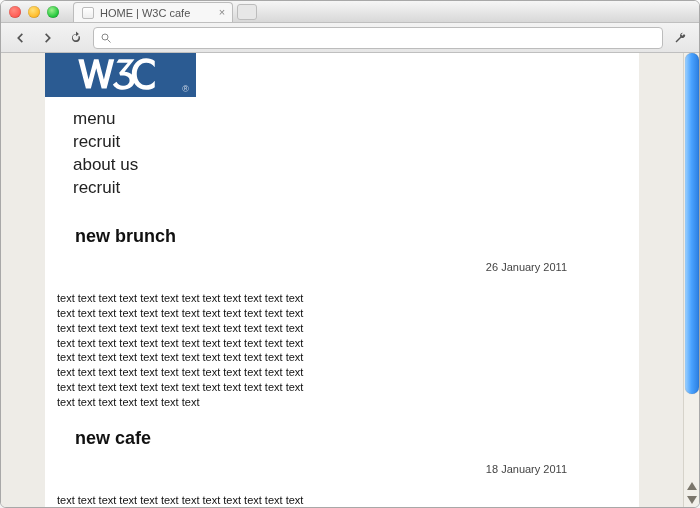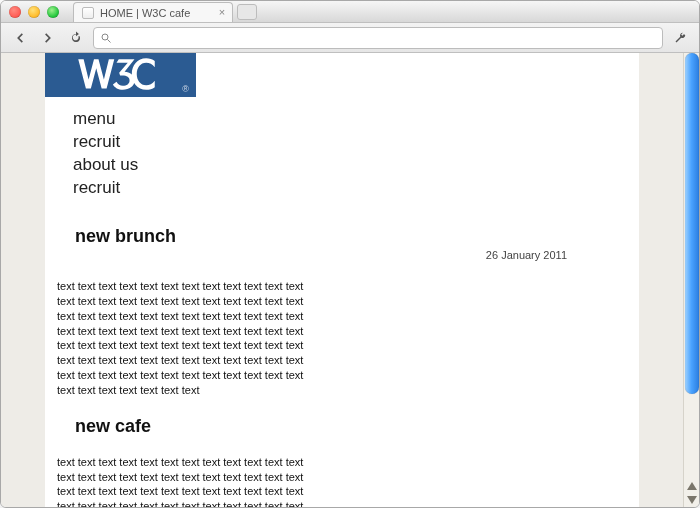--- a/index.html
+++ b/index.html
@@ -184,21 +184,21 @@
     font-size: 18px; font-weight: 700;
     padding-left: 18px;
     color: #111;
     margin-top: 18px;
   }
   .post .date {
     text-align: right;
     font-size: 11px;
     color: #444;
     padding-right: 60px;
-    margin-top: 2px;
+    margin-top: 14px;
   }
   .post p {
     font-size: 11px;
     line-height: 1.35;
     color: #111;
     margin-top: 18px;
     max-width: 260px;
   }
 </style>
 </head>
@@ -276,20 +276,21 @@
         </nav>
 
         <div class="posts">
           <article class="post">
             <h2>new brunch</h2>
             <div class="date">26 January 2011</div>
             <p>text text text text text text text text text text text text text text text text text text text text text text text text text text text text text text text text text text text text text text text text text text text text text text text text text text text text text text text text text text text text text text text text text text text text text text text text text text text text text text text text text text text text text text text text text text text</p>
           </article>
           <article class="post">
             <h2>new cafe</h2>
+            <div class="date">18 January 2011</div>
             <p>text text text text text text text text text text text text text text text text text text text text text text text text text text text text text text text text text text text text text text text text text text text text text text text text text text text text text text text text text text text text text text text text text text text text text text text text text text text text text text text text text text text text text text text text text text text</p>
           </article>
         </div>
 
       </div>
     </div>
 
     <div class="scrollbar">
       <div class="scroll-track">
         <div class="scroll-thumb"></div>

